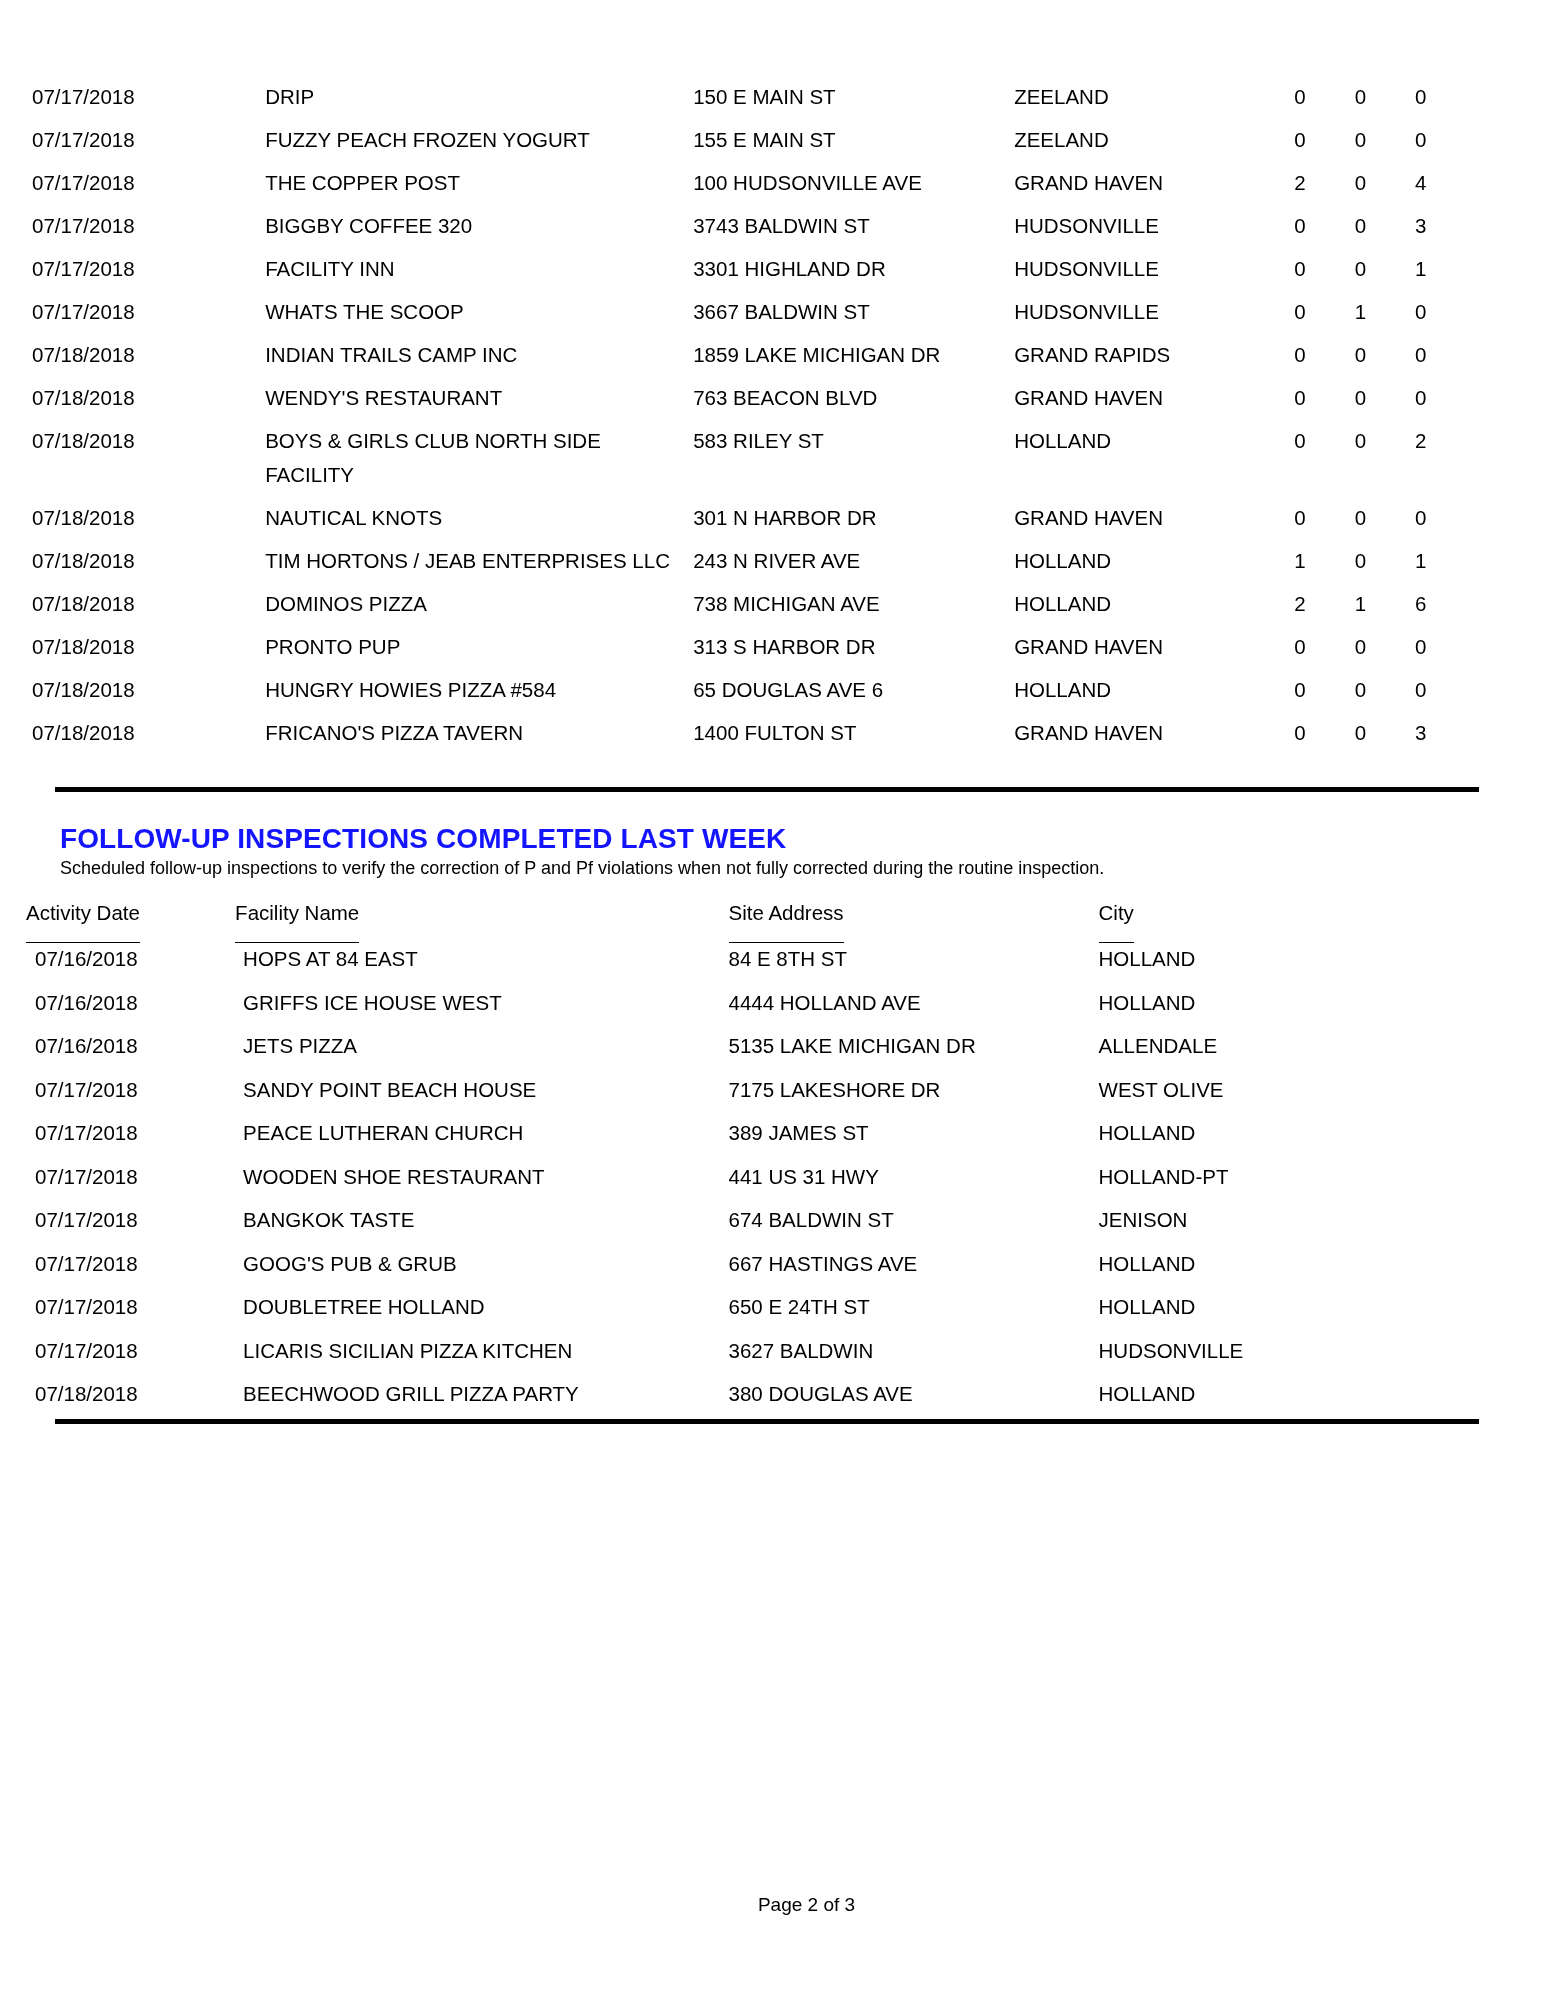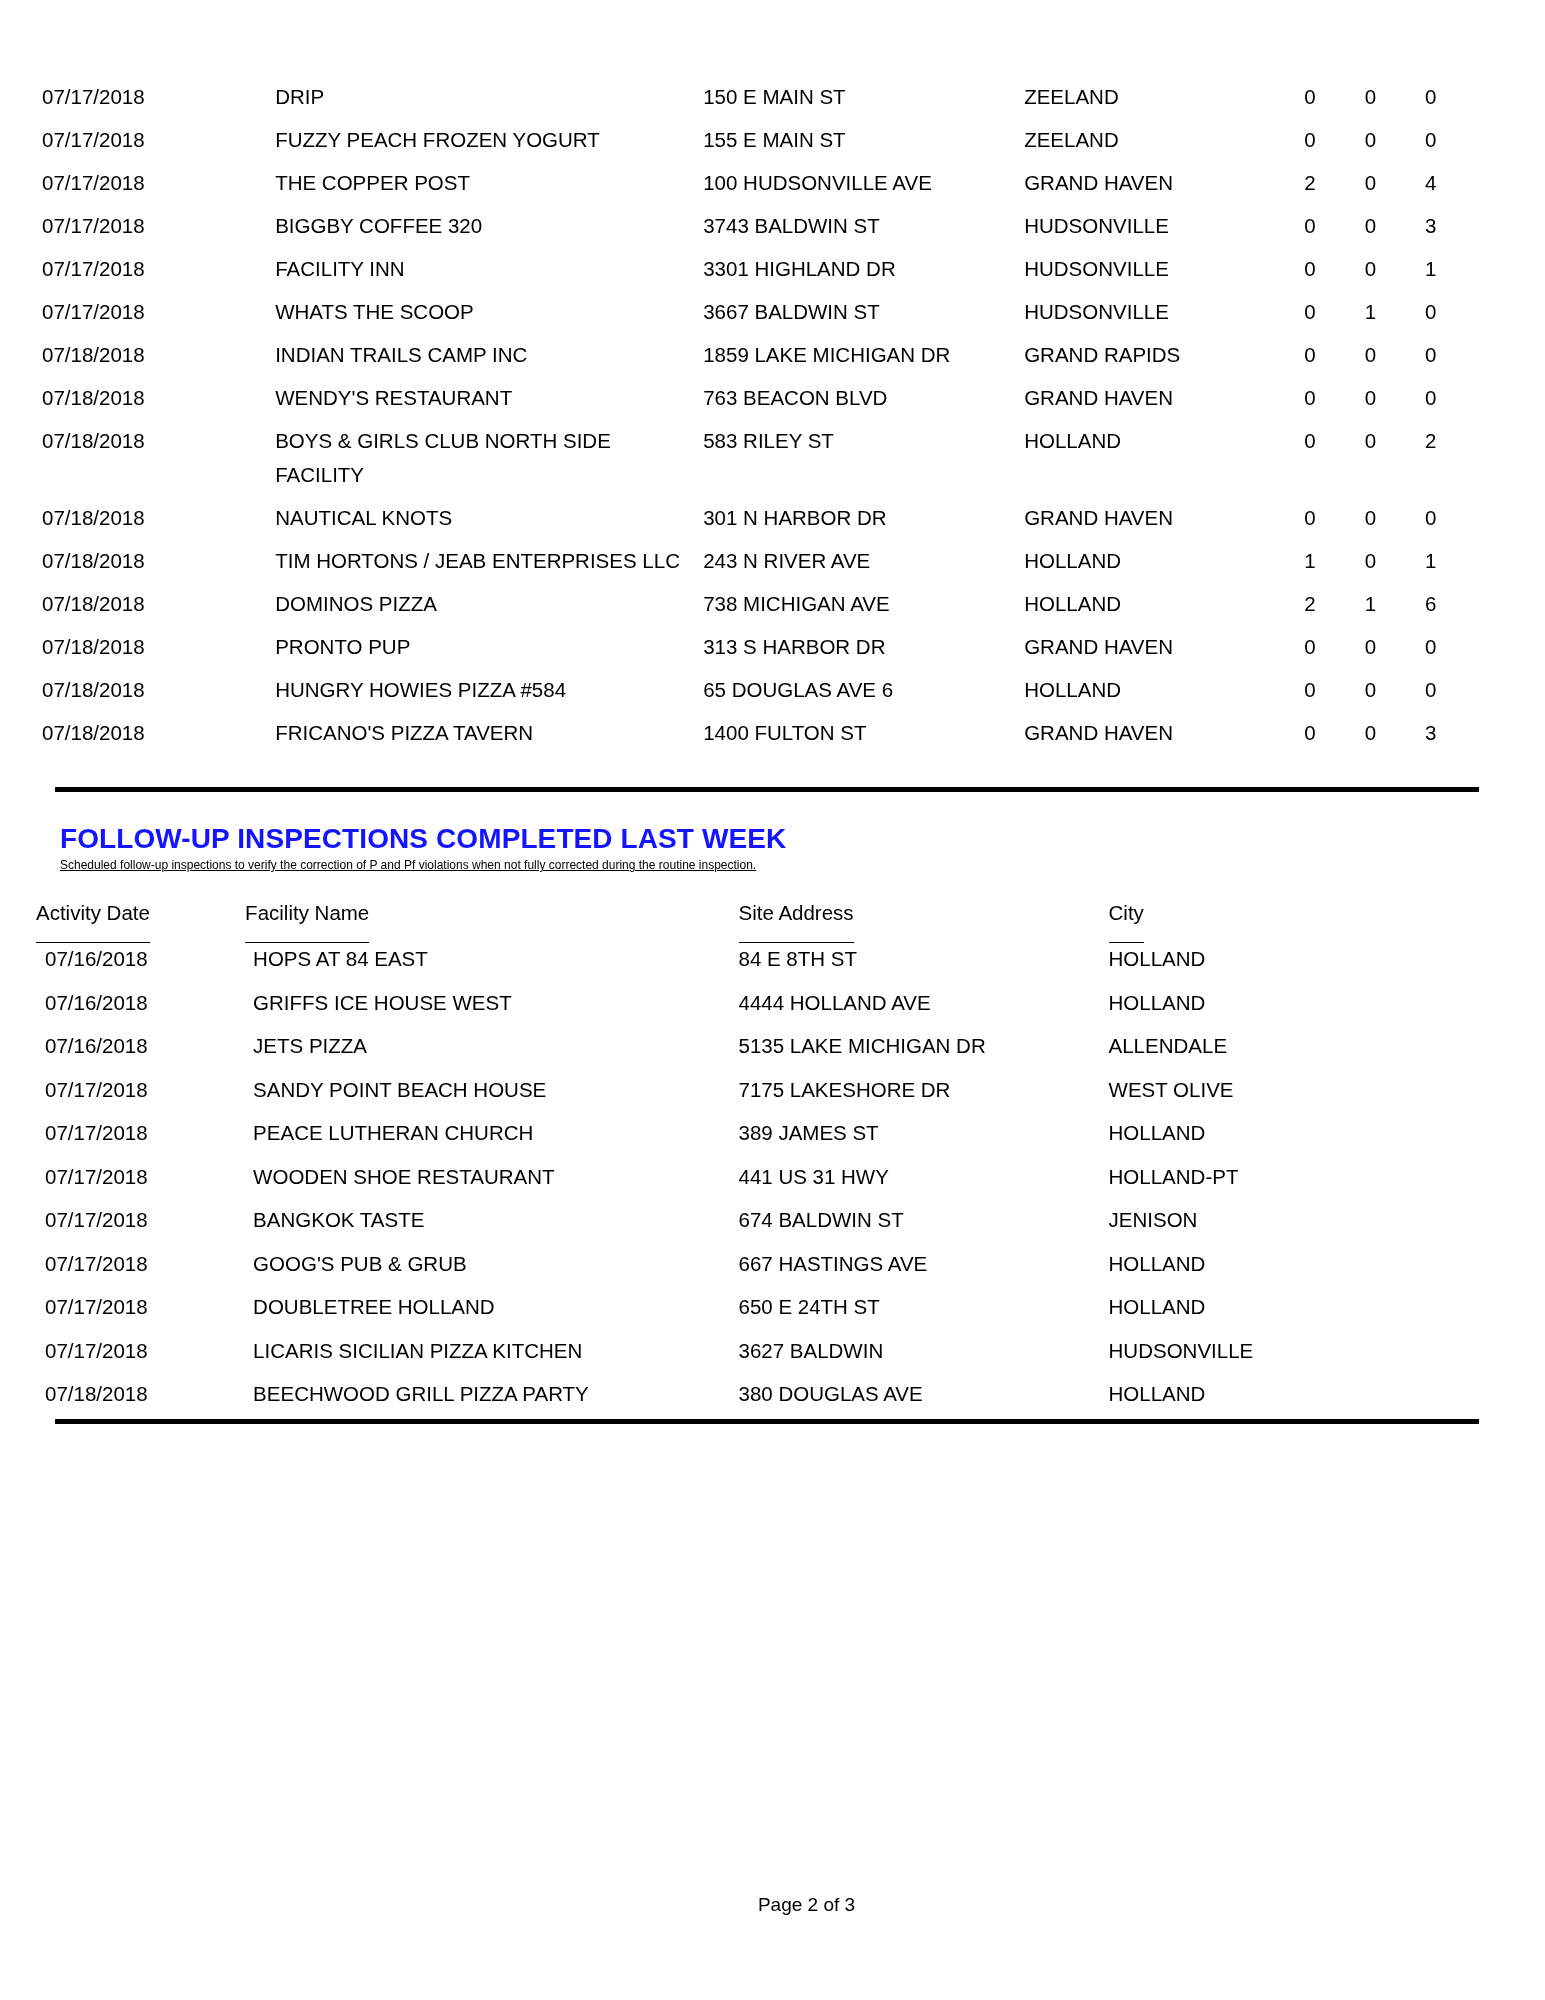--- a/index.html
+++ b/index.html
@@ -22,21 +22,21 @@
     width: 1545px;
     height: 2000px;
     overflow: hidden;
   }
 
   
   .tbl {
     border-collapse: collapse;
     table-layout: fixed;
     width: 1425px;
-    margin-left: 36px;
+    margin-left: 26px;
   }
   .tbl td, .tbl th {
     padding: 0;
     margin: 0;
     vertical-align: top;
     font-weight: normal;
     text-align: left;
   }
 
   
@@ -77,24 +77,23 @@
     font-size: 28px;
     font-weight: bold;
     color: #1414ff;
     letter-spacing: 0.1px;
     white-space: nowrap;
   }
   #followup-subtitle {
     position: absolute;
     left: 60px;
     top: 858px;
-    font-size: 12px;
+    font-size: 18px;
     color: #000000;
     white-space: nowrap;
-    text-decoration: underline;
   }
 
   
   #followup-table {
     position: absolute;
     left: 0;
     top: 898px;
   }
   #followup-table th {
     font-size: 20.5px;

